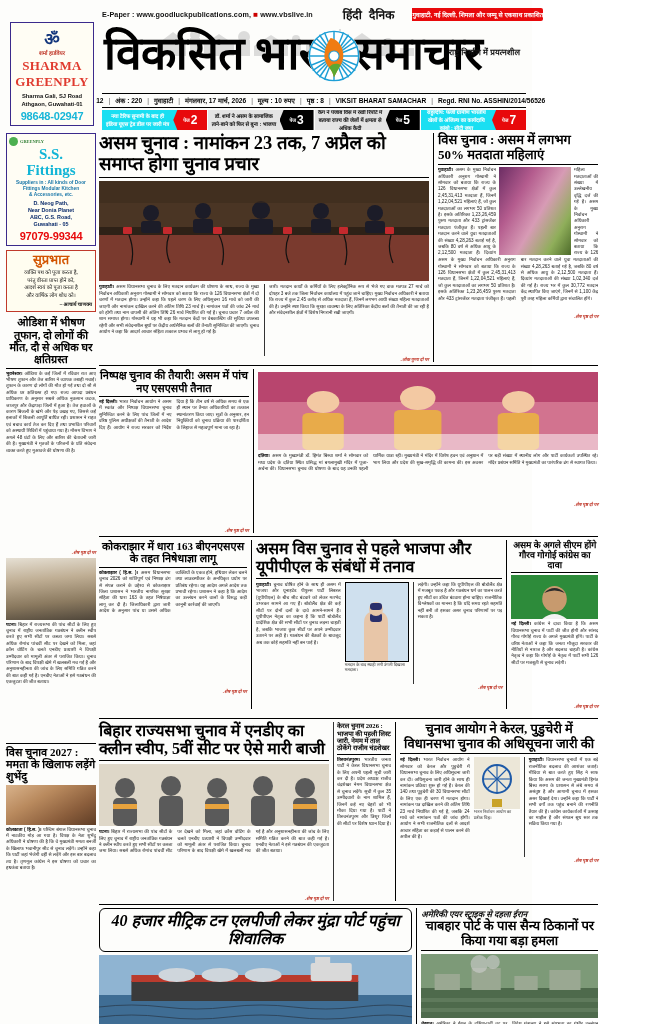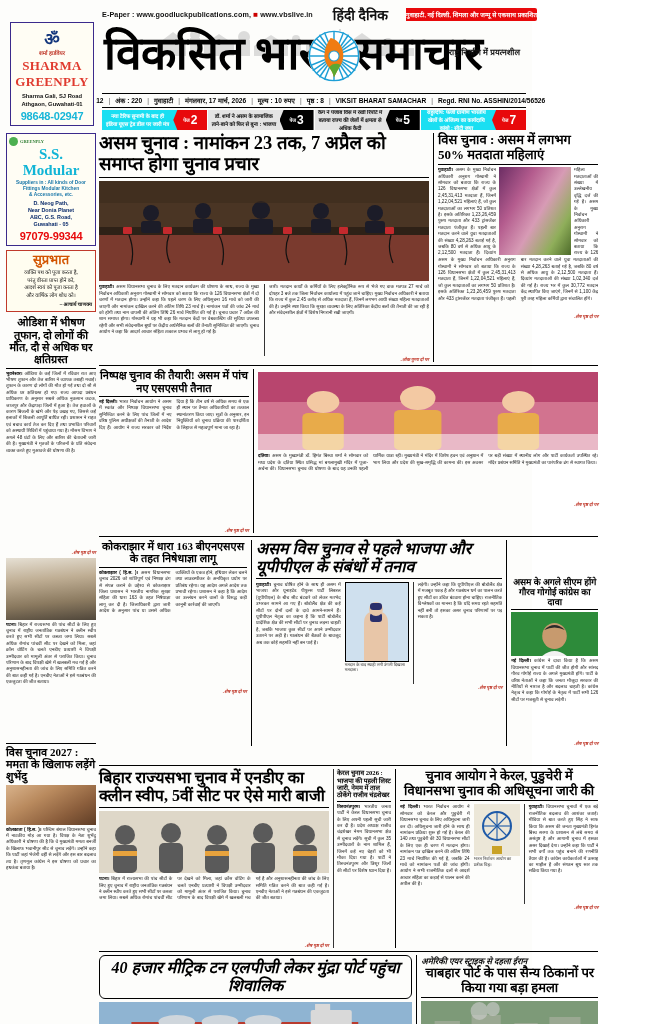--- a/index.html
+++ b/index.html
@@ -22,23 +22,23 @@
     display: flex; align-items: center; gap: 6px;
     height: 20px; padding-left: 96px;
   }
   .epaper-line {
     font-family: "Liberation Sans", sans-serif;
     font-size: 7.2px; font-weight: bold; color: #111;
     letter-spacing: .1px; white-space: nowrap;
   }
   .epaper-line .dot { color: #c00; font-size: 8px; }
   .hindi-daily {
-    font-family: Liberation Serif, serif;
-    font-size: 14px; font-weight: bold; color: #111;
-    margin-left: 14px; white-space: nowrap;
+    font-family: Liberation Mono, monospace;
+    font-size: 12px; font-weight: bold; color: #111;
+    margin-left: 24px; white-space: nowrap;
   }
   .redbanner {
     flex: 1; margin-left: 12px; height: 13px;
     background: #e8090b; color: #fff;
     font-size: 6.2px; font-weight: bold;
     display: flex; align-items: center; justify-content: center;
     white-space: nowrap;
     font-family: "Liberation Sans", sans-serif;
     border-radius: 0 2px 2px 0;
   }
@@ -337,21 +337,21 @@
   <div class="body-grid">
 
     <div class="col-ads">
 
       <div class="adbox">
         <div class="eco-badge">
           <span class="eco-dot"></span>
           <span class="eco-txt">GREENPLY</span>
         </div>
         <div class="ss-name">S.S.</div>
-        <div class="ss-name">Modular</div>
+        <div class="ss-name">Fittings</div>
         <div class="ss-desc" style="white-space:pre-line">Suppliers in : All kinds of Door
 Fittings Modular Kitchen
 &amp; Accessories, etc.</div>
         <div class="ss-addr" style="white-space:pre-line">D. Neog Path,
 Near Donia Planet
 ABC, G.S. Road,
 Guwahati - 05</div>
         <div class="ad-phone red">97079-99344</div>
       </div>
 
@@ -510,21 +510,21 @@
         <div style="flex:0 0 148px;">
           <div class="hl hl-sm" style="text-align:center; border-bottom:1px solid #000; padding-bottom:2px;">कोकराझार में धारा 163 बीएनएसएस के तहत निषेधाज्ञा लागू</div>
           <div class="body-text" style="margin-top:2px; height:118px; column-count:2;">
             <span class="dateline">कोकराझार ( हि.स. )।</span>
             <span>असम विधानसभा चुनाव 2026 को शांतिपूर्ण एवं निष्पक्ष ढंग से संपन्न कराने के उद्देश्य से कोकराझार जिला प्रशासन ने भारतीय नागरिक सुरक्षा संहिता की धारा 163 के तहत निषेधाज्ञा लागू कर दी है। जिलाधिकारी द्वारा जारी आदेश के अनुसार पांच या उससे अधिक व्यक्तियों के एकत्र होने, हथियार लेकर चलने तथा लाउडस्पीकर के अनधिकृत प्रयोग पर प्रतिबंध रहेगा। यह आदेश अगले आदेश तक प्रभावी रहेगा। प्रशासन ने कहा है कि आदेश का उल्लंघन करने वालों के विरुद्ध कड़ी कानूनी कार्रवाई की जाएगी।</span>
           </div>
           <div class="byline-end">-शेष पृष्ठ दो पर</div>
         </div>
 
         <div class="vline-th" style="flex:1; padding-left:4px;">
-          <div class="hl hl-lg" style="border-bottom:1.2px solid #000; padding-bottom:2px;font-style:italic;">असम विस चुनाव से पहले भाजपा और यूपीपीएल के संबंधों में तनाव</div>
+          <div class="hl hl-lg" style="border-bottom:1.2px solid #000; padding-bottom:2px;">असम विस चुनाव से पहले भाजपा और यूपीपीएल के संबंधों में तनाव</div>
           <div style="display:flex; gap:4px; margin-top:3px;">
             <div class="body-text" style="flex:1; height:102px;">
               <span class="dateline">गुवाहाटी।</span>
               <span>चुनाव घोषित होने के साथ ही असम में भाजपा और यूनाइटेड पीपुल्स पार्टी लिबरल (यूपीपीएल) के बीच सीट बंटवारे को लेकर मतभेद उभरकर सामने आ गए हैं। बोडोलैंड क्षेत्र की कई सीटों पर दोनों दलों के दावे आमने-सामने हैं। यूपीपीएल नेतृत्व का कहना है कि पार्टी बोडोलैंड प्रादेशिक क्षेत्र की सभी सीटों पर चुनाव लड़ना चाहती है, जबकि भाजपा कुछ सीटों पर अपने उम्मीदवार उतारने पर अड़ी है। गठबंधन की बैठकों के बावजूद अब तक कोई सहमति नहीं बन पाई है।</span>
             </div>
             <div style="flex:0 0 62px;">
               <div class="photo ph-finger box-b" style="height:80px;">
                 <svg viewBox="0 0 62 80" width="62" height="80">
                   <rect width="62" height="80" fill="#cfe0ee"></rect>
                   <path d="M18 80 L18 40 q0-12 12-12 q12 0 12 12 L42 80 Z" fill="#e8c6a8"></path>
@@ -536,38 +536,38 @@
               <div class="cap">मतदान के बाद स्याही लगी उंगली दिखाता मतदाता।</div>
             </div>
             <div class="body-text vline" style="flex:1; height:102px; padding-left:4px;">
               <span>लड़ेगी। उन्होंने कहा कि यूपीपीएल की बोडोलैंड क्षेत्र में मजबूत पकड़ है और गठबंधन धर्म का पालन करते हुए सीटों का उचित बंटवारा होना चाहिए। राजनीतिक विश्लेषकों का मानना है कि यदि समय रहते सहमति नहीं बनी तो इसका असर चुनाव परिणामों पर पड़ सकता है।</span>
             </div>
           </div>
           <div class="byline-end">-शेष पृष्ठ दो पर</div>
         </div>
 
         <div class="vline-th" style="flex:0 0 92px; padding-left:4px;">
-          <div class="hl hl-xs" style="text-align:center; border-bottom:1px solid #000; padding-bottom:2px;margin-top:37px;">असम के अगले सीएम होंगे गौरव गोगोई कांग्रेस का दावा</div>
+          <div class="hl hl-xs" style="text-align:center; border-bottom:1px solid #000; padding-bottom:2px;">असम के अगले सीएम होंगे गौरव गोगोई कांग्रेस का दावा</div>
           <div class="photo ph-green" style="height:44px; margin-top:2px;">
             <svg viewBox="0 0 92 44" width="100%" height="44" preserveAspectRatio="none">
               <rect width="92" height="44" fill="#2d8b3a"></rect>
               <circle cx="46" cy="24" r="13" fill="#c79a6e"></circle>
               <path d="M33 44 q13-10 26 0 Z" fill="#f2f2f2"></path>
               <path d="M35 18 q11-10 22 0 q-11-5 -22 0 Z" fill="#2b2b2b"></path>
             </svg>
           </div>
           <div class="body-text" style="margin-top:2px; height:82px;">
             <span class="dateline">नई दिल्ली।</span>
             <span>कांग्रेस ने दावा किया है कि असम विधानसभा चुनाव में पार्टी की जीत होगी और सांसद गौरव गोगोई राज्य के अगले मुख्यमंत्री होंगे। पार्टी के वरिष्ठ नेताओं ने कहा कि जनता मौजूदा सरकार की नीतियों से नाराज है और बदलाव चाहती है। कांग्रेस नेतृत्व ने कहा कि गोगोई के नेतृत्व में पार्टी सभी 126 सीटों पर मजबूती से चुनाव लड़ेगी।</span>
           </div>
           <div class="byline-end">-शेष पृष्ठ दो पर</div>
         </div>
       </div>
 
-      <div style="display:flex; gap:4px; margin-top:19px; border-top:1.2px solid #000; padding-top:3px;">
+      <div style="display:flex; gap:4px; margin-top:9px; border-top:1.2px solid #000; padding-top:3px;">
 
         <div style="flex:0 0 230px;">
           <div class="hl hl-lg" style="border-bottom:1.2px solid #000; padding-bottom:2px;">बिहार राज्यसभा चुनाव में एनडीए का क्लीन स्वीप, 5वीं सीट पर ऐसे मारी बाजी</div>
           <div class="photo ph-leaders" style="height:62px; margin-top:3px;">
             <svg viewBox="0 0 230 62" width="100%" height="62" preserveAspectRatio="none">
               <rect width="230" height="62" fill="#ded7c8"></rect>
               <g fill="#5a5a5a">
                 <circle cx="26" cy="24" r="10"></circle>
                   <rect x="14" y="34" width="24" height="28" rx="5"></rect>
                 <circle cx="72" cy="22" r="10"></circle>

